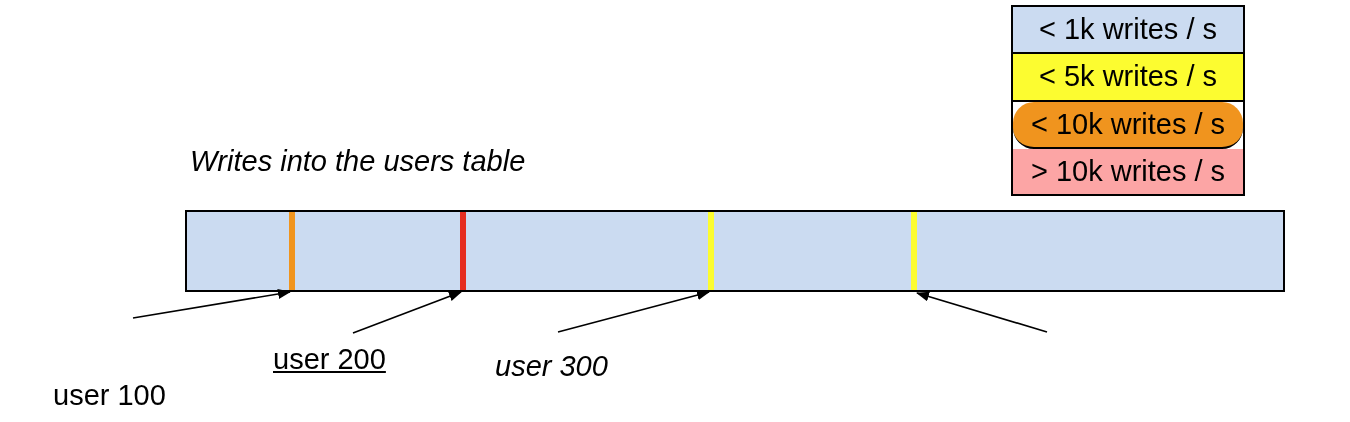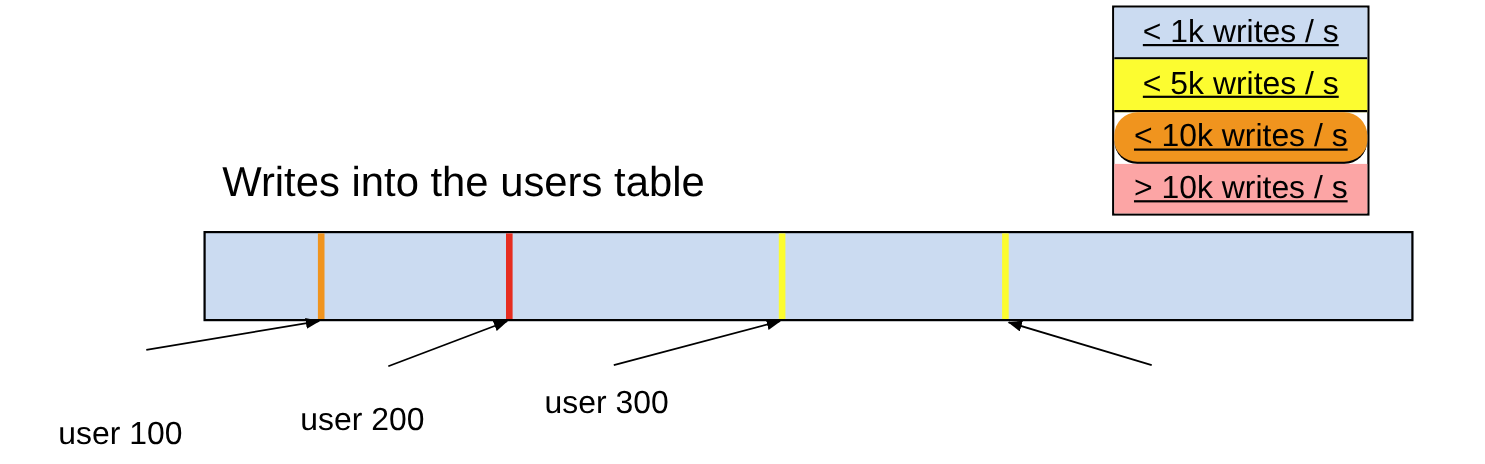--- a/index.html
+++ b/index.html
@@ -8,35 +8,35 @@
     background: #ffffff;
     font-family: "Liberation Sans", sans-serif;
     color: #000000;
     overflow: hidden;
     position: relative;
   }
   .stage { position: absolute; inset: 0; width: 1350px; height: 422px; }
 
   .diagram-title {
     position: absolute;
-    left: 202px; top: 147px;
-    font-size: 38px;
+    left: 190px; top: 147px;
+    font-size: 29px;
     line-height: 1;
     white-space: nowrap;
+    font-style: italic;
   }
 
   
   .legend {
     position: absolute;
     left: 1011px; top: 5px;
     width: 234px; height: 191px;
     border: 2px solid #000000;
     display: flex;
     flex-direction: column;
-    text-decoration: underline;
   }
   .legend-row {
     flex: 1 1 0;
     display: flex;
     align-items: center;
     justify-content: center;
     border-bottom: 2px solid #000000;
     font-size: 29px;
     white-space: nowrap;
   }
@@ -61,22 +61,22 @@
   .stripe-4 { left: 724px; }
 
   
   .user-label {
     position: absolute;
     font-size: 29px;
     line-height: 1;
     white-space: nowrap;
   }
   .user-label-1 { left: 53px;  top: 343px; margin-top: 38px; }
-  .user-label-2 { left: 273px; top: 368px; }
-  .user-label-3 { left: 495px; top: 352px; }
+  .user-label-2 { left: 273px; top: 345px; text-decoration: underline; }
+  .user-label-3 { left: 495px; top: 352px; font-style: italic; }
   .user-label-4 { left: 968px; top: 352px; }
 
   .arrows-layer {
     position: absolute; inset: 0;
     width: 1350px; height: 422px;
     pointer-events: none;
   }
 </style>
 </head>
 <body>

